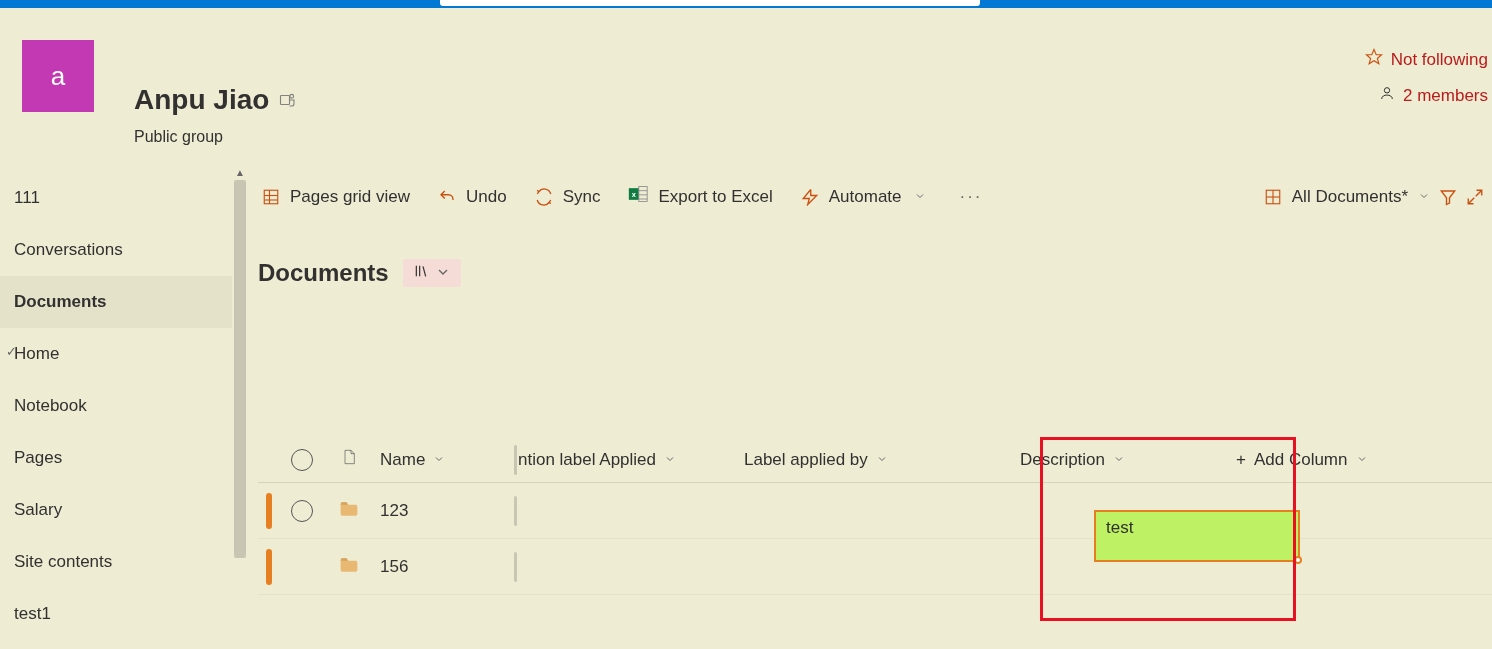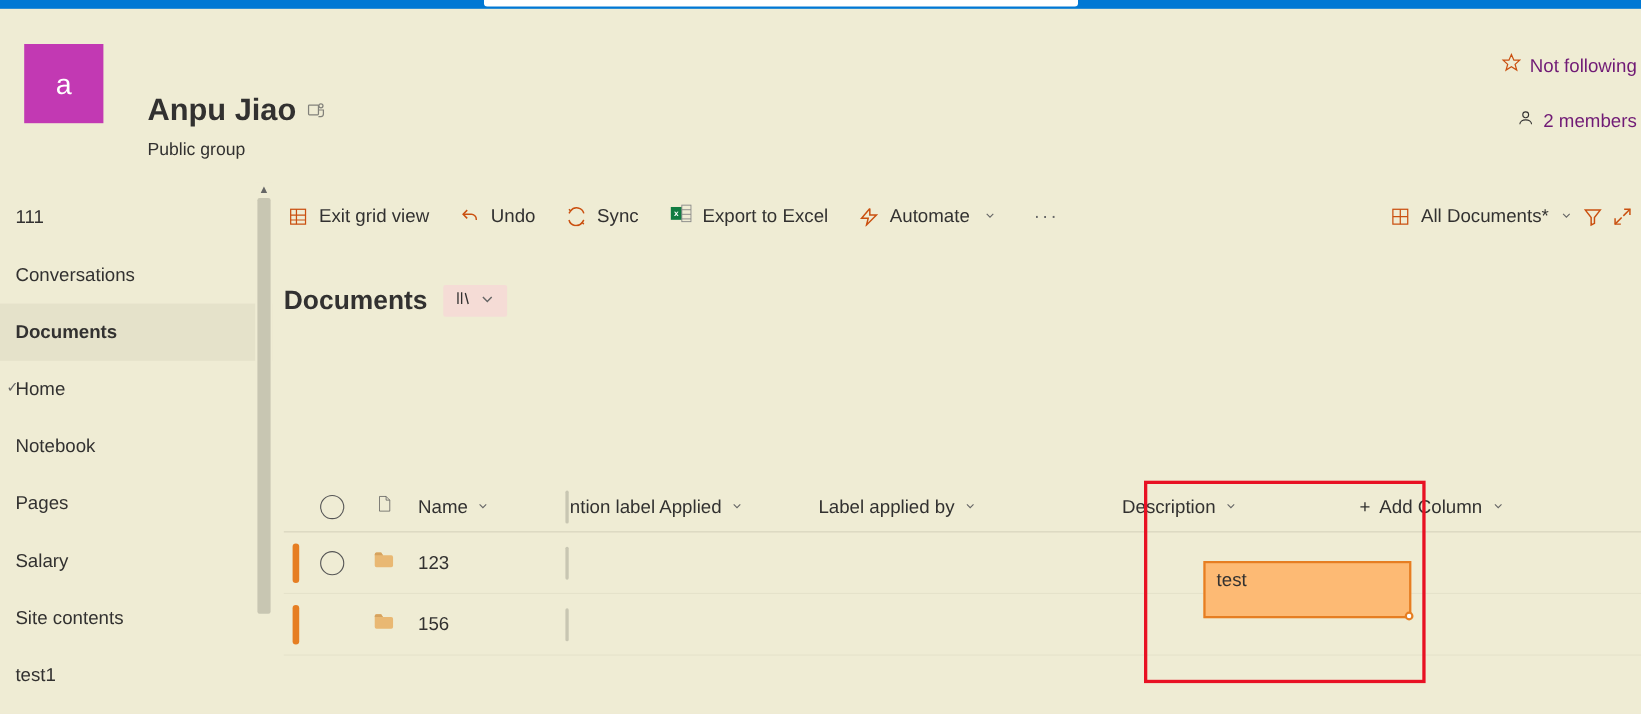--- a/index.html
+++ b/index.html
@@ -7,21 +7,21 @@
     
     .top-bar { height: 8px; background: #0078d4; position: relative; }
     .top-bar-white { position: absolute; left: 440px; top: 0; width: 540px; height: 6px; background: #fff; border-radius: 0 0 3px 3px; }
     
     .header { display: flex; align-items: flex-start; padding: 32px 2px 20px 22px; position: relative; }
     .site-logo { width: 72px; height: 72px; background: #c239b3; color: #fff; display: flex; align-items: center; justify-content: center; font-size: 26px; margin-right: 40px; }
     .header-info { flex: 1; }
     .site-title { font-size: 28px; font-weight: 600; color: #323130; display: flex; align-items: center; gap: 10px; margin-top: 44px; }
     .teams-icon svg { width: 18px; height: 18px; opacity: 0.7; }
     .site-subtitle { font-size: 16px; color: #323130; margin-top: 12px; }
-    .header-right { position: absolute; right: 4px; top: 40px; display: flex; flex-direction: column; align-items: flex-end; gap: 28px; font-size: 17px; color: #701a75; }
+    .header-right { position: absolute; right: 4px; top: 40px; display: flex; flex-direction: column; align-items: flex-end; gap: 14px; font-size: 17px; color: #b91c1c; }
     .star-icon { color: #ca5010; }
     .follow, .members { display: flex; align-items: center; gap: 8px; cursor: pointer; }
     
     .content { display: flex; height: calc(649px - 140px); }
     
     .sidebar { width: 248px; position: relative; padding-top: 6px; }
     .sidebar-scroll { position: absolute; right: 0; top: 0; width: 16px; height: 100%; background: #efecd4; }
     .sidebar-thumb { position: absolute; top: 14px; left: 2px; width: 12px; height: 378px; background: #c8c6b2; border-radius: 2px; }
     .sidebar-arrow { position: absolute; left: 2px; width: 12px; height: 12px; display: flex; align-items: center; justify-content: center; font-size: 10px; color: #666; }
     .nav-item { padding: 16px 14px; font-size: 17px; color: #323130; cursor: pointer; position: relative; }
@@ -60,21 +60,21 @@
     
     .grid-row { display: flex; align-items: center; height: 56px; border-bottom: 1px solid #e5e2ca; position: relative; }
     .row-marker { position: absolute; left: 8px; top: 10px; width: 6px; height: 36px; background: #e67e22; border-radius: 3px; }
     .circle { width: 22px; height: 22px; border: 1.5px solid #555; border-radius: 50%; }
     .folder-icon svg { width: 22px; height: 20px; }
     .file-icon svg { width: 16px; height: 20px; stroke: #555; fill: none; }
     .cell-text { font-size: 17px; color: #323130; }
     .add-col { display: flex; align-items: center; gap: 8px; cursor: pointer; }
     
     .red-box { position: absolute; left: 1040px; top: 437px; width: 256px; height: 184px; border: 3px solid #e81123; pointer-events: none; }
-    .edit-cell { position: absolute; left: 1094px; top: 510px; width: 189px; height: 52px; border: 2px solid #e67e22; background: #fdba74; padding: 6px 10px; font-size: 17px; color: #323130; display: flex; align-items: flex-start; }
+    .edit-cell { position: absolute; left: 1094px; top: 510px; width: 206px; height: 52px; border: 2px solid #e67e22; background: #bef264; padding: 6px 10px; font-size: 17px; color: #323130; display: flex; align-items: flex-start; }
     .edit-handle { position: absolute; right: -4px; bottom: -4px; width: 8px; height: 8px; background: #fff; border: 2px solid #e67e22; border-radius: 50%; }
   </style>
 </head>
 <body>
 
 <div class="top-bar">
   <div class="top-bar-white"></div>
 </div>
 
 <div class="header">
@@ -134,21 +134,21 @@
     <div class="toolbar">
       <div class="toolbar-item">
         <span class="toolbar-icon">
           <svg viewBox="0 0 24 24" fill="none" stroke="#ca5010" stroke-width="1.5">
               <rect x="3" y="3" width="18" height="18"></rect>
               <line x1="3" y1="10" x2="21" y2="10"></line>
               <line x1="3" y1="16" x2="21" y2="16"></line>
               <line x1="10" y1="3" x2="10" y2="21"></line>
             </svg>
         </span>
-        <span>Exit grid view</span>
+        <span>Pages grid view</span>
       </div>
       <div class="toolbar-item">
         <span class="toolbar-icon">
           <svg viewBox="0 0 24 24" fill="none" stroke="#ca5010" stroke-width="1.8">
               <path d="M9 14l-5-5 5-5"></path>
               <path d="M4 9h10a6 6 0 0 1 6 6v1"></path>
             </svg>
         </span>
         <span>Undo</span>
       </div>

